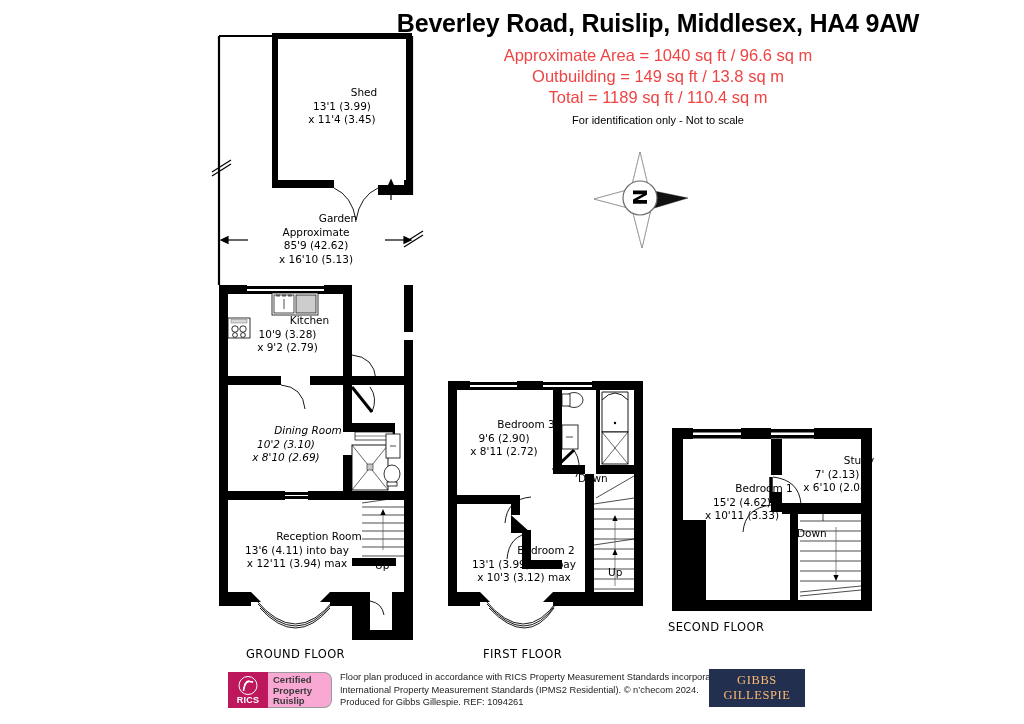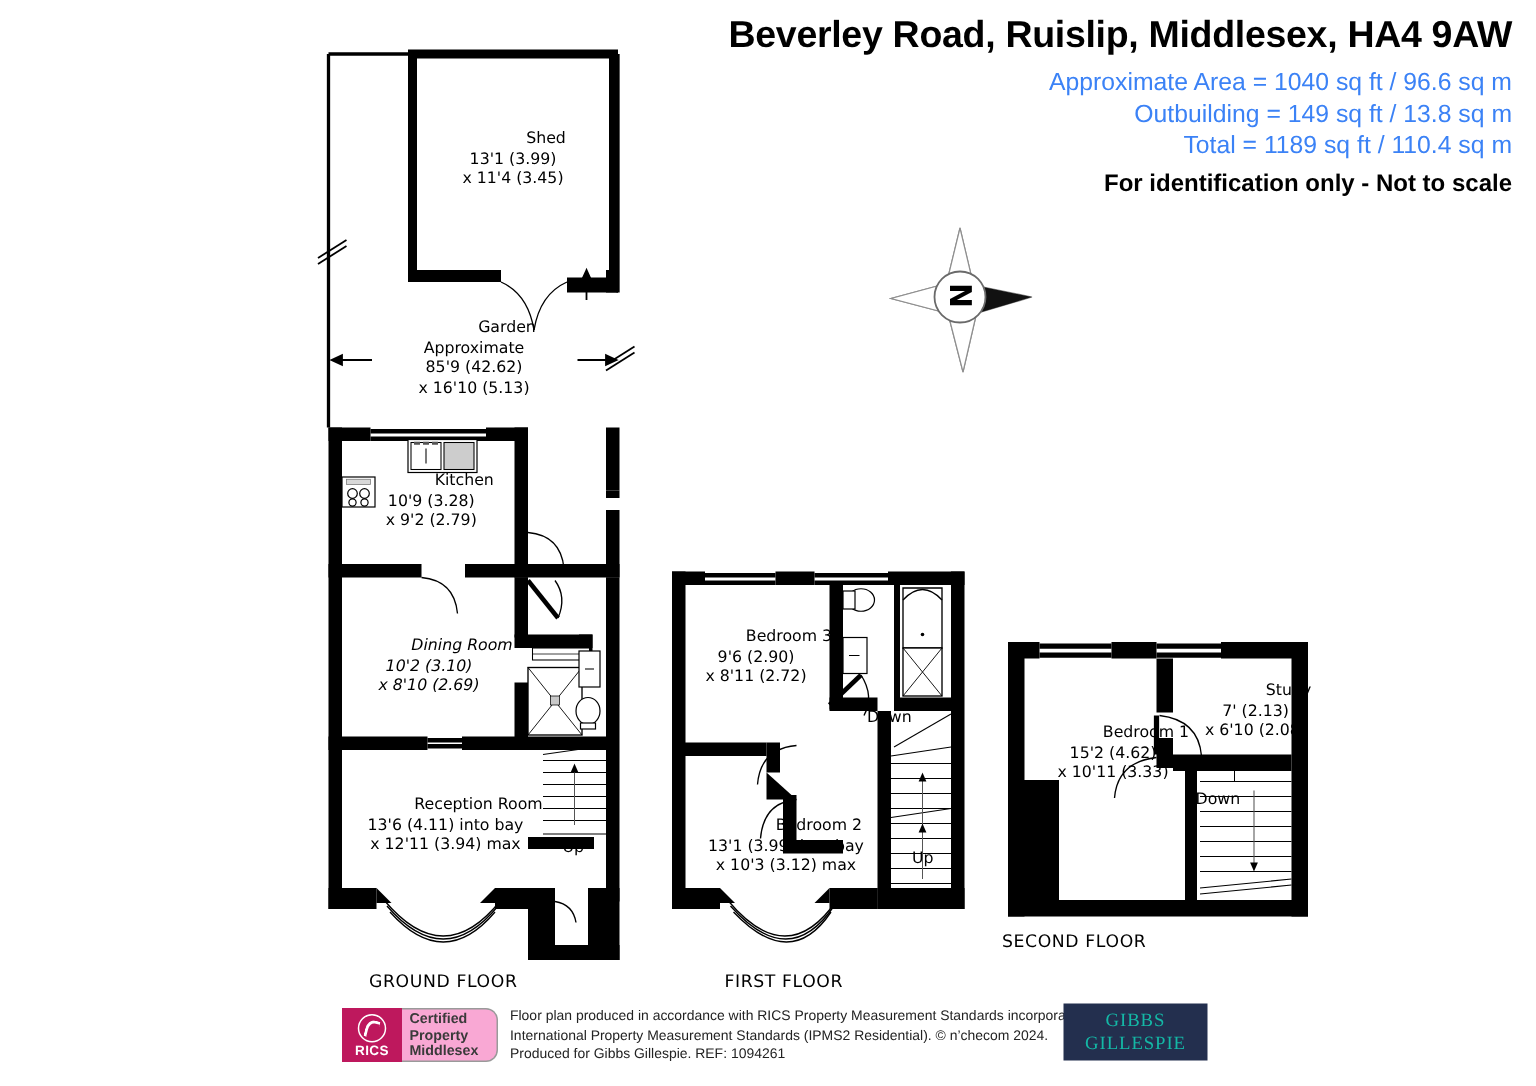--- a/index.html
+++ b/index.html
@@ -19,45 +19,44 @@
     inset: 0;
     width: 1024px;
     height: 724px;
   }
 
   
   .header {
     position: absolute;
     right: 16px;
     top: 8px;
-    text-align: right;
+    text-align: center;
     width: 700px;
   }
   .title {
     font-family: "Liberation Sans", sans-serif;
     font-weight: bold;
     font-size: 25px;
     color: #000;
     letter-spacing: -0.2px;
     line-height: 30px;
     white-space: nowrap;
   }
   .areas {
     margin-top: 7px;
     font-family: "Liberation Sans", sans-serif;
     font-size: 16.5px;
-    color: #3b82f6;
+    color: #ef4444;
     line-height: 21px;
   }
   .disclaimer {
     margin-top: 6px;
     font-family: "Liberation Sans", sans-serif;
-    font-size: 16px;
+    font-size: 11px;
     color: #000;
-    font-weight: bold;
   }
 
   
   .plan-svg {
     position: absolute;
     left: 0;
     top: 0;
   }
 
   
@@ -165,21 +164,21 @@
     line-height: 12.6px;
     white-space: nowrap;
   }
   .gg-logo {
     position: absolute;
     left: 709px;
     top: 669px;
     width: 96px;
     height: 38px;
     background: #232f4e;
-    color: #14b8a6;
+    color: #fdba74;
     font-family: "Liberation Serif", serif;
     text-align: center;
     letter-spacing: 0.6px;
     line-height: 15px;
     padding-top: 4px;
     box-sizing: border-box;
   }
   .gg-l1 { font-size: 12.5px; display:block; }
   .gg-l2 { font-size: 12.5px; display:block; }
 </style>
@@ -557,21 +556,21 @@
   <div class="footer"></div>
 
   <div class="rics-badge">
     <div class="rics-sq">
       <div class="rics-emblem"></div>
       <div class="rics-word">RICS</div>
     </div>
     <div class="rics-cpm">
       <div>Certified</div>
       <div>Property</div>
-      <div>Middlesex</div>
+      <div>Ruislip</div>
     </div>
   </div>
 
   <div class="footer-text">
     <div>Floor plan produced in accordance with RICS Property Measurement Standards incorporating</div>
     <div>International Property Measurement Standards (IPMS2 Residential).   © n’checom 2024.</div>
     <div>Produced for Gibbs Gillespie.   REF:  1094261</div>
   </div>
 
   <div class="gg-logo">

